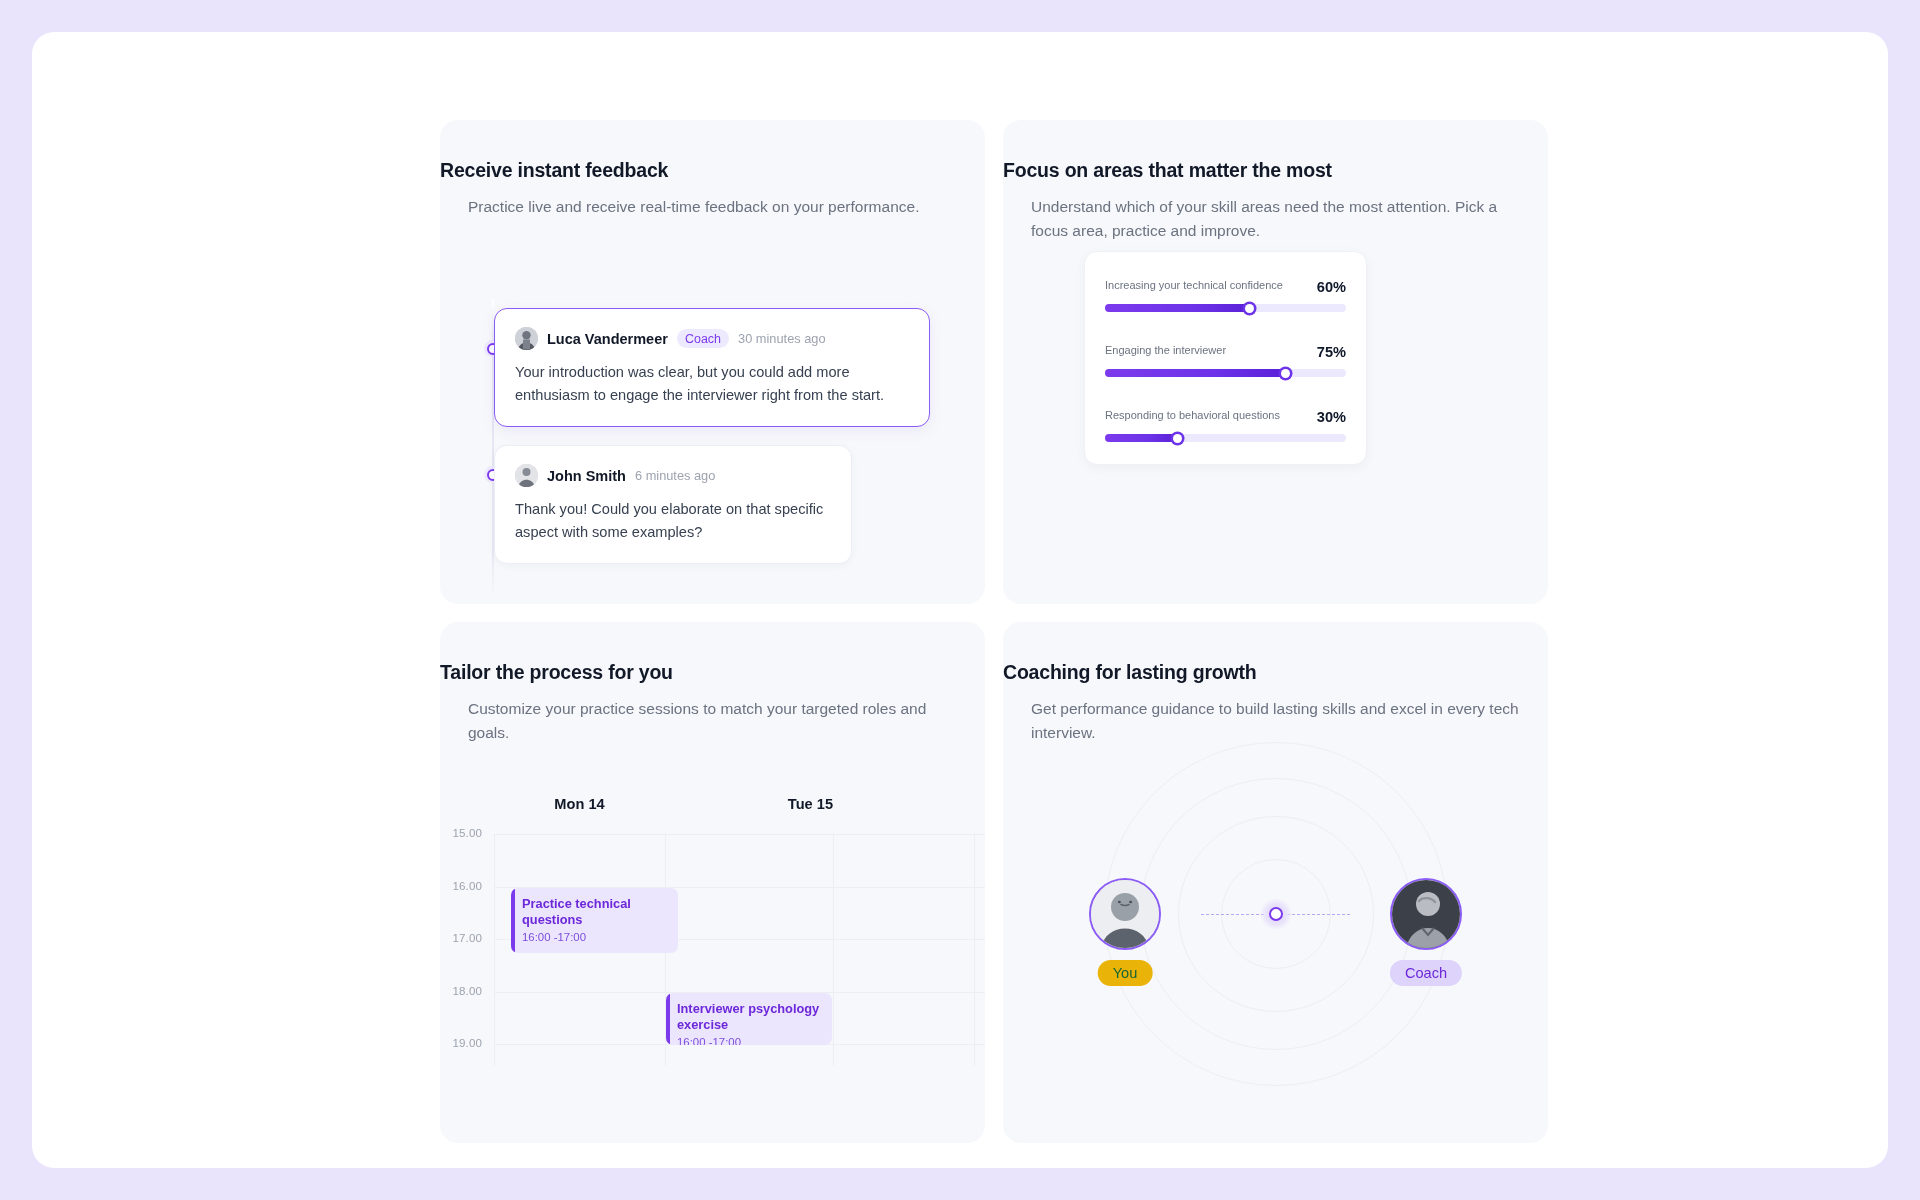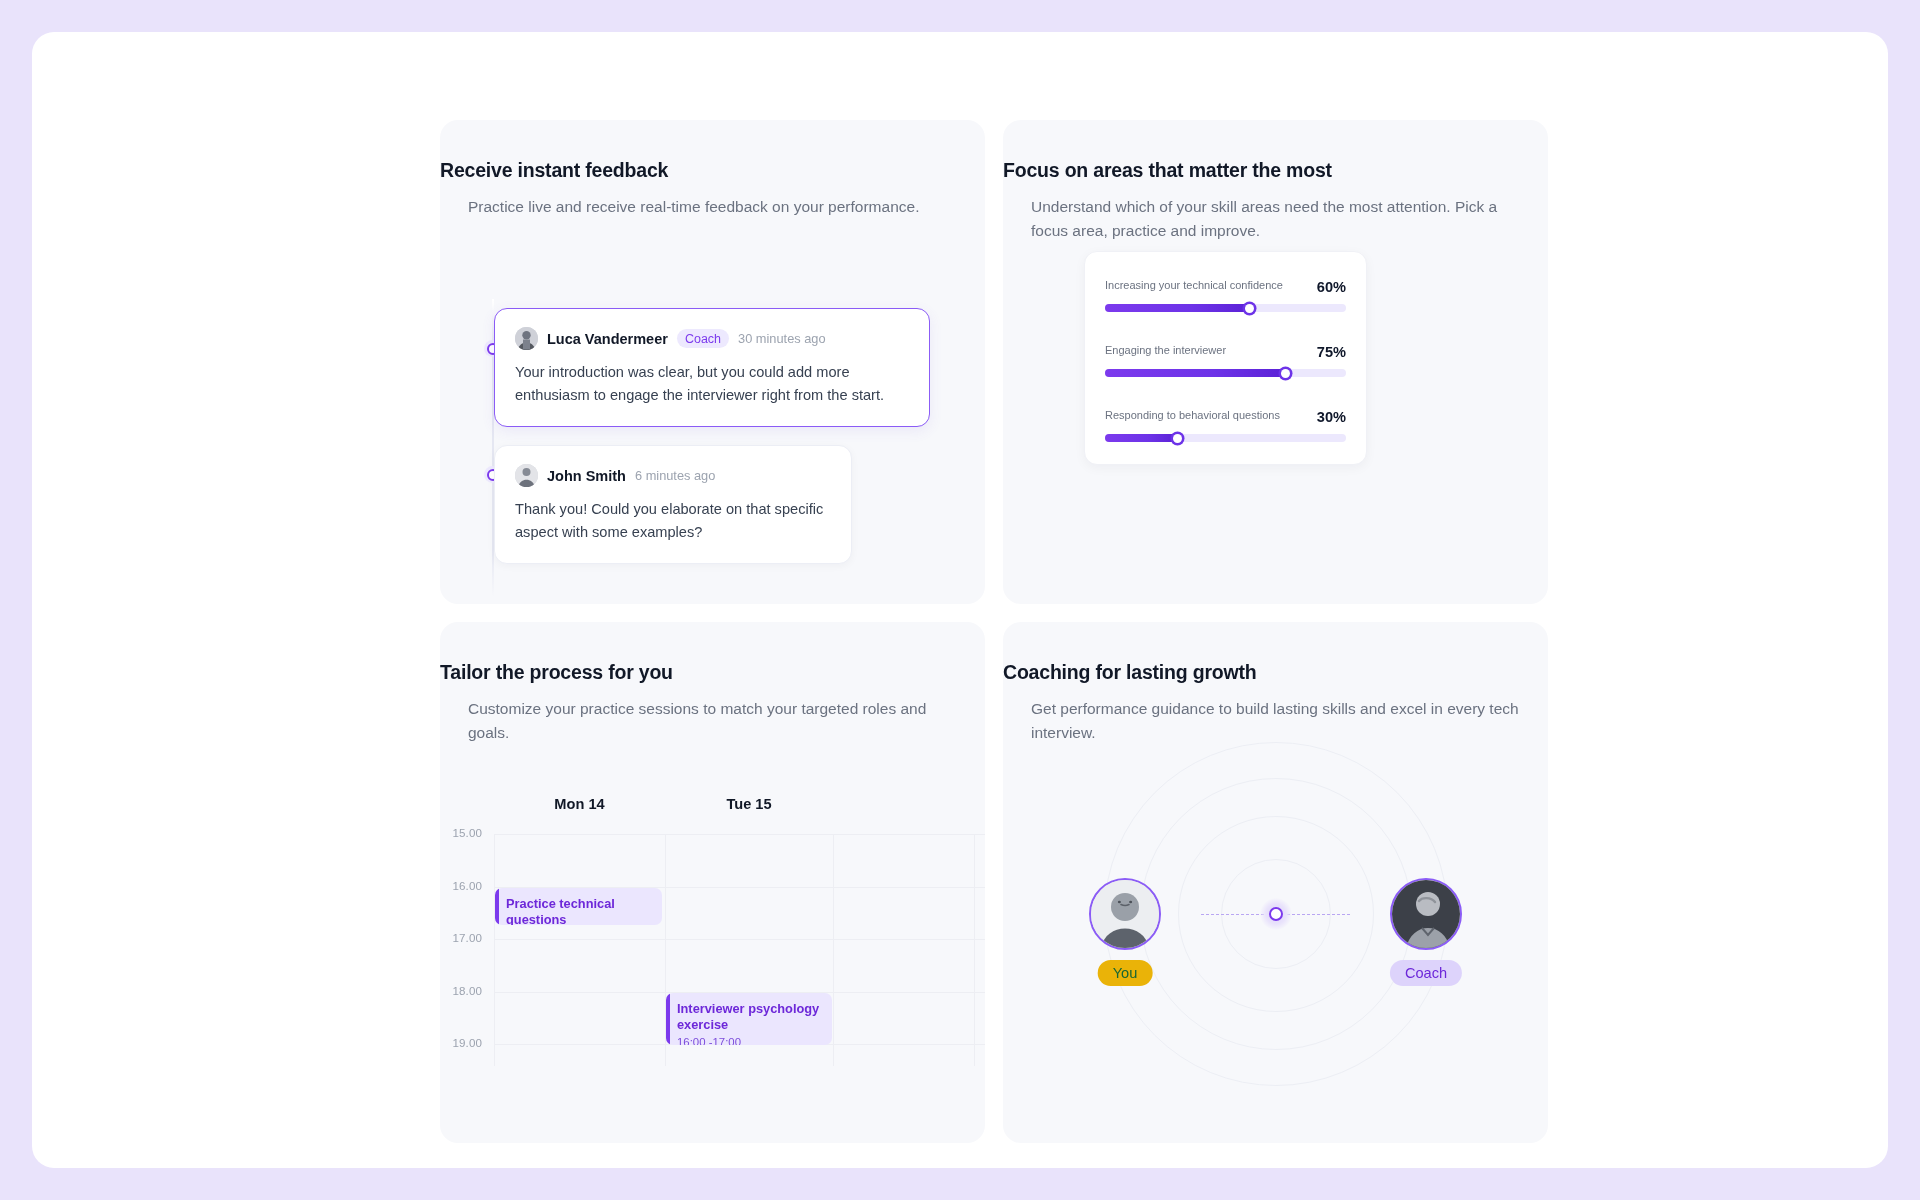--- a/index.html
+++ b/index.html
@@ -125,21 +125,21 @@
   
   .cal { position: absolute; left: 0; right: 0; top: 174px; bottom: 0; }
   .cal-days {
     position: absolute; left: 54px; top: 0; right: 0; height: 26px;
     display: flex;
   }
   .cal-day {
     font-size: 14.6px; font-weight: 700; color: #111827; text-align: center;
   }
   .cal-day.d0 { width: 171px; }
-  .cal-day.d1 { width: 168px; }
+  .cal-day.d1 { width: 168px; text-align: right; }
   .cal-grid {
     position: absolute; left: 54px; top: 38px; right: 0; height: 232px;
     border-top: 1px solid #edeef3;
   }
   .cal-hrow {
     position: absolute; left: 0; right: 0; height: 52.5px;
     border-bottom: 1px solid #edeef3;
   }
   .cal-vline {
     position: absolute; top: 0; bottom: 0; width: 1px; background: #edeef3;
@@ -322,21 +322,21 @@
           <div class="cal-grid">
             <div class="cal-hrow" style="top:0px"></div>
             <div class="cal-hrow" style="top:52.5px"></div>
             <div class="cal-hrow" style="top:105px"></div>
             <div class="cal-hrow" style="top:157.5px"></div>
             <div class="cal-vline" style="left:0px"></div>
             <div class="cal-vline" style="left:171px"></div>
             <div class="cal-vline" style="left:339px"></div>
             <div class="cal-vline" style="left:480px"></div>
 
-            <div class="event" style="left:1px;top:52.5px;width:167px;height:37px">
+            <div class="event" style="left:17px;top:52.5px;width:167px;height:65px">
               <div class="event-title">Practice technical questions</div>
               <div class="event-time">16:00 -17:00</div>
             </div>
 
             <div class="event" style="left:172px;top:157.5px;width:166px;height:52px">
               <div class="event-title">Interviewer psychology exercise</div>
               <div class="event-time">16:00 -17:00</div>
             </div>
           </div>
         </div>

